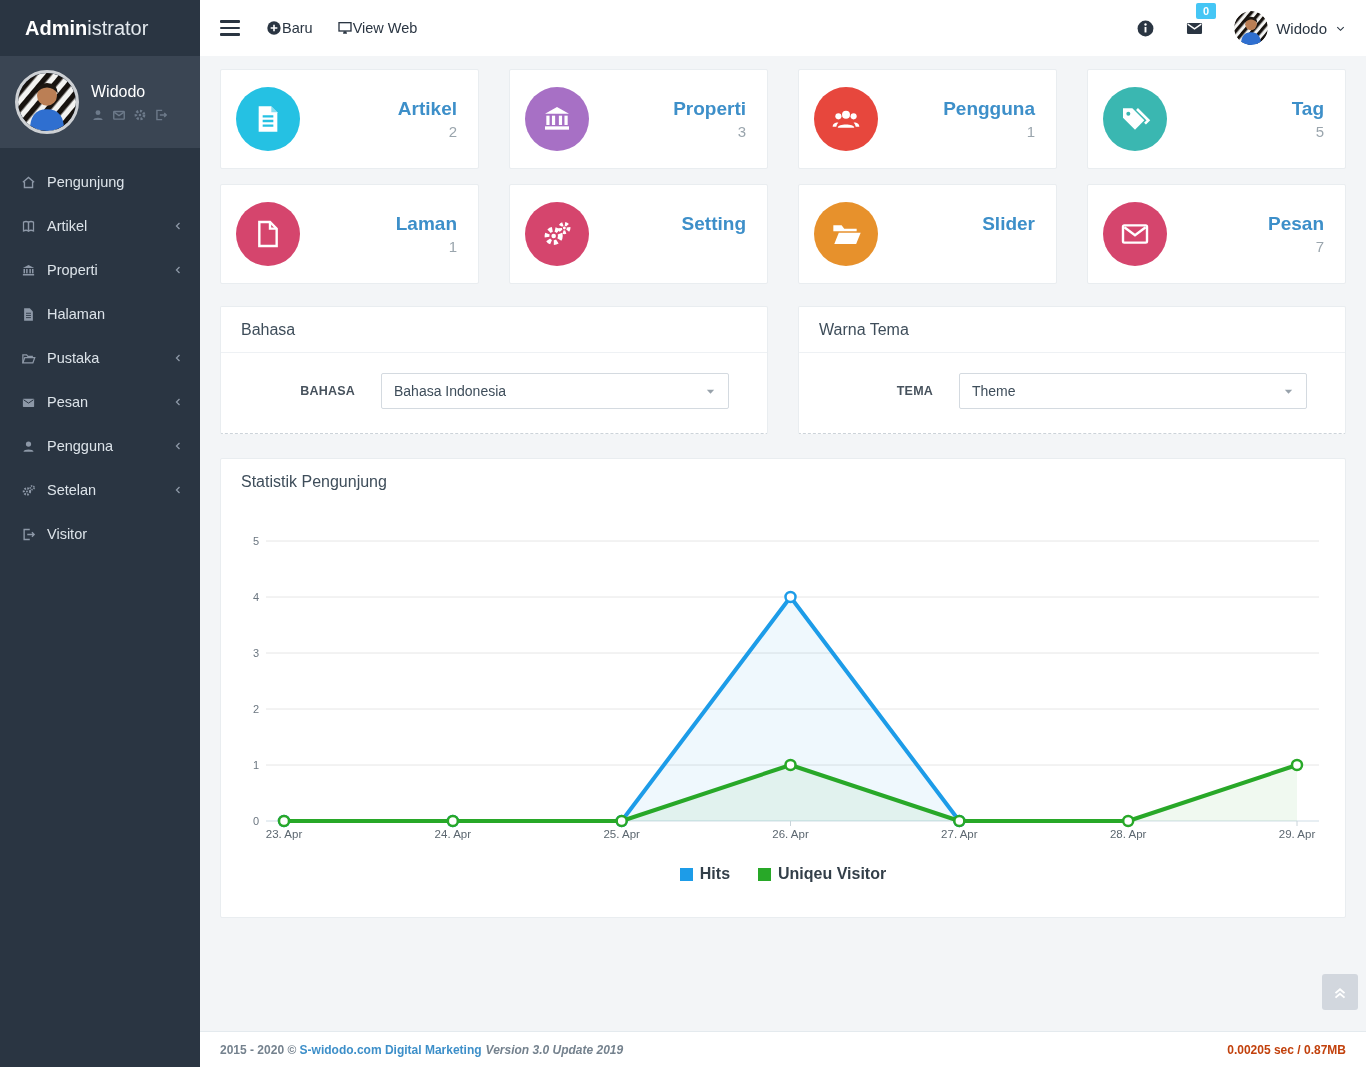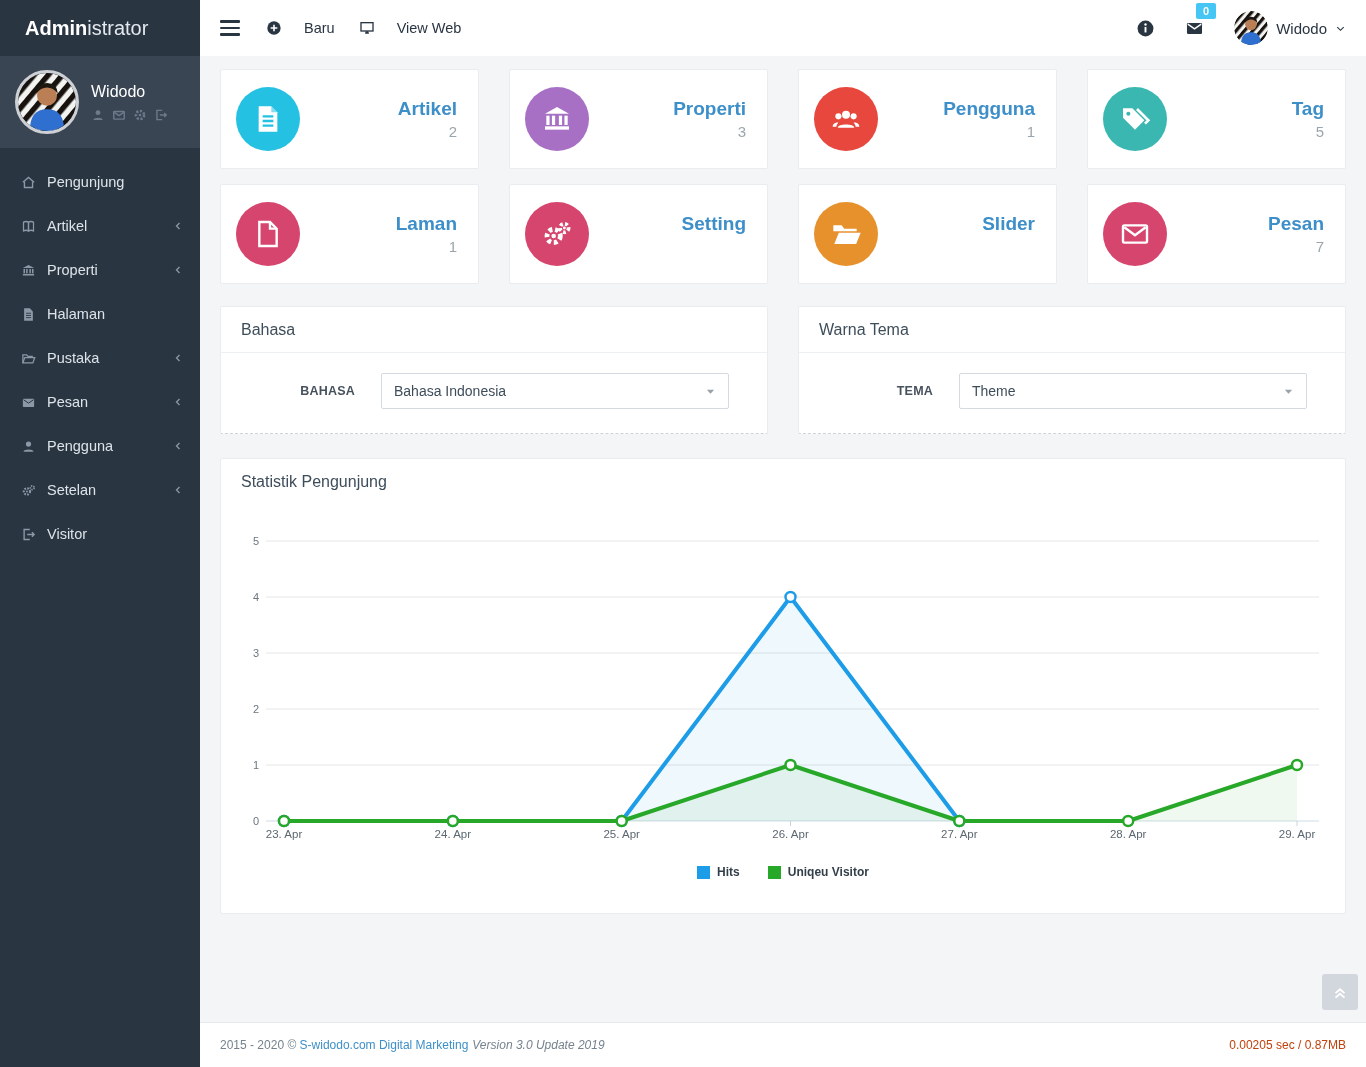--- a/index.html
+++ b/index.html
@@ -28,21 +28,21 @@
   .chev { margin-left:auto; color:#8d98a7; display:inline-flex; }
   .chev svg { width:12px; height:12px; }
 
   
   .main { flex:1; display:flex; flex-direction:column; background:#f3f5f7; }
 
   
   .topbar { height:56px; background:#fff; display:flex; align-items:center; padding:0 20px; flex:none; }
   .hamburger { width:20px; display:flex; flex-direction:column; gap:4px; cursor:pointer; margin-right:26px; }
   .hamburger i { display:block; height:2.5px; background:#2a3542; border-radius:1px; }
-  .top-link { display:flex; align-items:center; gap:22px; color:#2a3542; font-size:14.5px;
+  .top-link { display:flex; align-items:center; gap:0; color:#2a3542; font-size:14.5px;
     margin-right:24px; text-decoration:none; cursor:pointer; }
   .top-link svg { width:16px; height:16px; }
   .top-right { margin-left:auto; display:flex; align-items:center; gap:30px; }
   .icon-btn { position:relative; color:#2a3542; display:inline-flex; cursor:pointer; }
   .icon-btn svg { width:19px; height:19px; }
   .mail-badge { position:absolute; top:-16px; right:-12px; background:#45c6f5; color:#fff;
     font-size:11px; font-weight:bold; padding:2px 7px; border-radius:2px; }
   .top-user { display:flex; align-items:center; gap:8px; cursor:pointer; color:#2a3542; font-size:15px; }
   .caret svg { width:11px; height:11px; color:#2a3542; }
 
@@ -78,27 +78,27 @@
     display:flex; align-items:center; padding:0 12px; font-size:14px; color:#3e4d5a;
     background:#fff; cursor:pointer; }
   .select-caret { margin-left:auto; color:#98a2ab; display:inline-flex; }
   .select-caret svg { width:11px; height:11px; }
 
   .chart-panel { margin-top:24px; background:#fff; border:1px solid #e9edf0; border-radius:2px;
     padding-bottom:34px; }
   .chart-wrap { margin-top:12px; }
   #chart-svg text { font-family:"Liberation Sans", sans-serif; }
   .chart-legend { display:flex; justify-content:center; gap:28px; margin-top:10px; }
-  .legend-item { display:flex; align-items:center; gap:7px; font-size:12px; font-weight:bold;
+  .legend-item { display:flex; align-items:center; gap:7px; font-size:16px; font-weight:bold;
     color:#333f49; cursor:pointer; }
   .legend-swatch { width:13px; height:13px; display:inline-block; }
 
   
-  .page-footer { margin-top:auto; height:45px; background:#fff; border-top:1px solid #e4eaee;
-    display:flex; align-items:center; padding:0 20px; font-size:12px; color:#75828e; flex:none; }
+  .page-footer { margin-top:auto; height:36px; background:#fff; border-top:1px solid #e4eaee;
+    display:flex; align-items:center; padding:0 20px; font-size:12px; color:#75828e; flex:none;font-weight:bold; }
   .footer-link { color:#3d8fc9; text-decoration:none; cursor:pointer; }
   .footer-version { font-style:italic; margin-left:4px; }
   .footer-right { margin-left:auto; color:#c2410c;text-align:right; }
 
   .scroll-top { position:fixed; right:8px; bottom:57px; width:36px; height:36px; border:none;
     background:rgba(203,209,217,0.85); border-radius:3px; display:grid; place-items:center; cursor:pointer; }
   .scroll-top svg { width:18px; height:18px; color:#fff; }
 </style>
 </head>
 <body>

